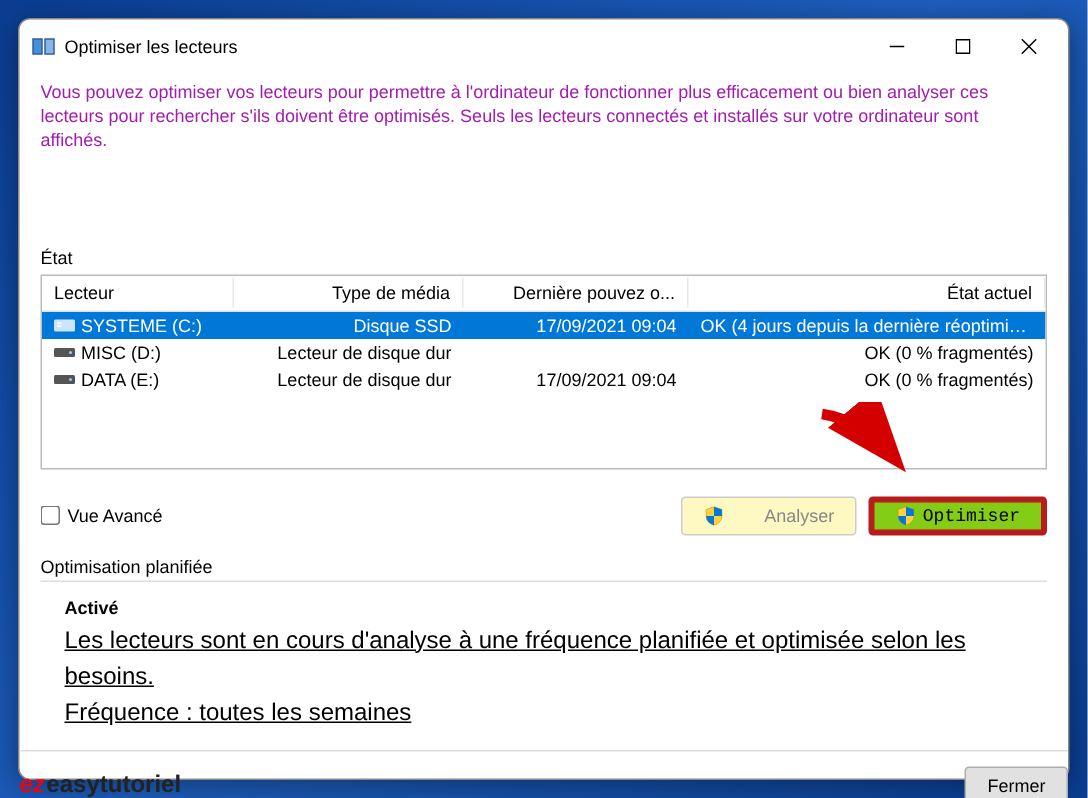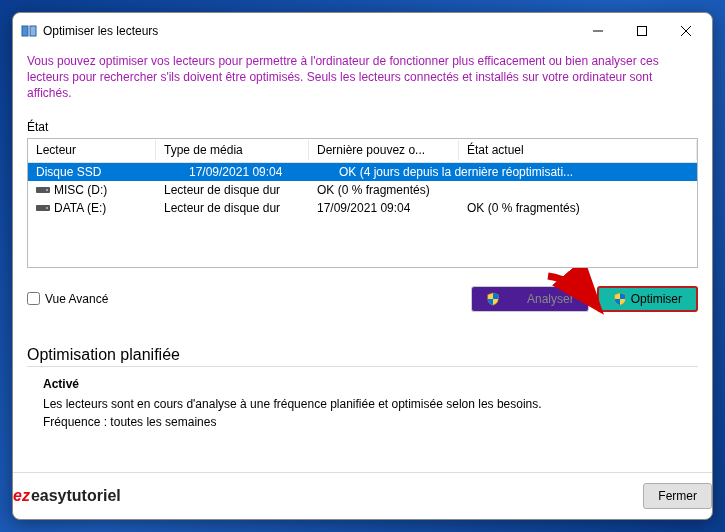--- a/index.html
+++ b/index.html
@@ -30,26 +30,27 @@
   border-bottom: 1px solid transparent;
   justify-content: center;
 }
 .titlebar .icon { width: 16px; height: 16px; margin-right: 6px; }
 .titlebar .title { flex: 1; font-size: 12px; }
 .win-controls { display: flex; }
 .win-btn { width: 44px; height: 30px; display: flex; align-items: center; justify-content: center; cursor: pointer; }
 .win-btn svg { width: 10px; height: 10px; }
 .content { padding: 8px 14px 12px 14px; flex: 1; display: flex; flex-direction: column; }
 .desc { font-size: 12px; line-height: 1.35; color: #a21caf; margin-bottom: 18px; }
-.section-label { font-size: 12px; margin-bottom: 4px; }
+.section-label { font-size: 12px; margin-bottom: 4px; margin-top: 45px; }
 .table-wrap {
   border: 1px solid #bbb;
   height: 130px;
   overflow: hidden;
   background: #fff;
+  text-align: right;
 }
 .thead { display: flex; background: #fff; border-bottom: 1px solid #e0e0e0; height: 24px; align-items: center; }
 .th { padding: 3px 8px; font-size: 12px; border-right: 1px solid #e8e8e8; overflow: hidden; white-space: nowrap; text-overflow: ellipsis; }
 .tbody .row { display: flex; height: 18px; align-items: center; font-size: 12px; }
 .tbody .row.selected { background: #0078d7; color: #fff; }
 .td { padding: 1px 8px; overflow: hidden; white-space: nowrap; text-overflow: ellipsis; }
 .col0 { width: 128px; display:flex; align-items:center; gap:4px;}
 .col1 { width: 153px; }
 .col2 { width: 150px; }
 .col3 { flex: 1; }
@@ -63,28 +64,28 @@
   padding: 0 14px;
   border: 1px solid #adadad;
   background: #e1e1e1;
   border-radius: 3px;
   font-size: 12px;
   cursor: pointer;
   display: inline-flex;
   align-items: center;
   gap: 4px;
 }
-.btn.disabled { color: #888; background: #4c1d95; border-color:#ccc; cursor:default;gap:27px;}
-.btn.primary { border: 2px solid #b91c1c; background:#14b8a6; }
+.btn.disabled { color: #888; background: #fef9c3; border-color:#ccc; cursor:default;gap:27px;}
+.btn.primary { border: 4px solid #b91c1c; background:#84cc16;font-family:Liberation Mono, monospace; }
 .shield { width: 14px; height: 14px; flex-shrink:0;}
-.sched-label { font-size: 16px; margin-top: 34px; margin-bottom: 2px; }
+.sched-label { font-size: 12px; margin-top: 14px; margin-bottom: 2px; }
 .sched-box { border-top: 1px solid #ddd; padding-top:10px; position:relative;}
 .sched-inner { padding-left: 16px; }
 .sched-inner .bold { font-weight: bold; margin-bottom: 4px; font-size:12px;}
-.sched-inner p { font-size: 12px; line-height:1.5; }
+.sched-inner p { font-size: 16px; line-height:1.5;text-decoration:underline; }
 .modify-btn { position:absolute; right:0; top:8px; }
 .footer {
   border-top: 1px solid #ddd;
   padding: 10px 0;
   display: flex;
   align-items: center;
 }
 .logo { display:flex; align-items:center; font-weight:bold; font-size:16px; color:#222;}
 .logo .ez { color:#e30613; font-style:italic; font-weight:bold; margin-right:1px;}
 .footer .spacer { flex: 1; }
@@ -133,20 +134,28 @@
 
     <div class="table-wrap">
       <div class="thead">
         <div class="th col0">Lecteur</div>
         <div class="th col1">Type de média</div>
         <div class="th col2">Dernière pouvez o...</div>
         <div class="th col3">État actuel</div>
       </div>
       <div class="tbody" id="tbody">
           <div class="row selected">
+            <div class="td col0">
+              <span class="drive-icon"><svg viewBox="0 0 14 12">
+                  <rect x="0" y="2" width="14" height="8" rx="1" fill="#cde4ff"></rect>
+                  <rect x="2" y="4" width="3" height="1" fill="#fff"></rect>
+                  <rect x="2" y="6" width="3" height="1" fill="#fff"></rect>
+                </svg></span>
+              <span>SYSTEME (C:)</span>
+            </div>
             <div class="td col1">Disque SSD</div>
             <div class="td col2">17/09/2021 09:04</div>
             <div class="td col3">OK (4 jours depuis la dernière réoptimisati...</div>
           </div>
           <div class="row">
             <div class="td col0">
               <span class="drive-icon"><svg viewBox="0 0 14 12">
                   <rect x="0" y="3" width="14" height="6" rx="1" fill="#555"></rect>
                   <circle cx="11" cy="6" r="1" fill="#9cf"></circle>
                 </svg></span>

